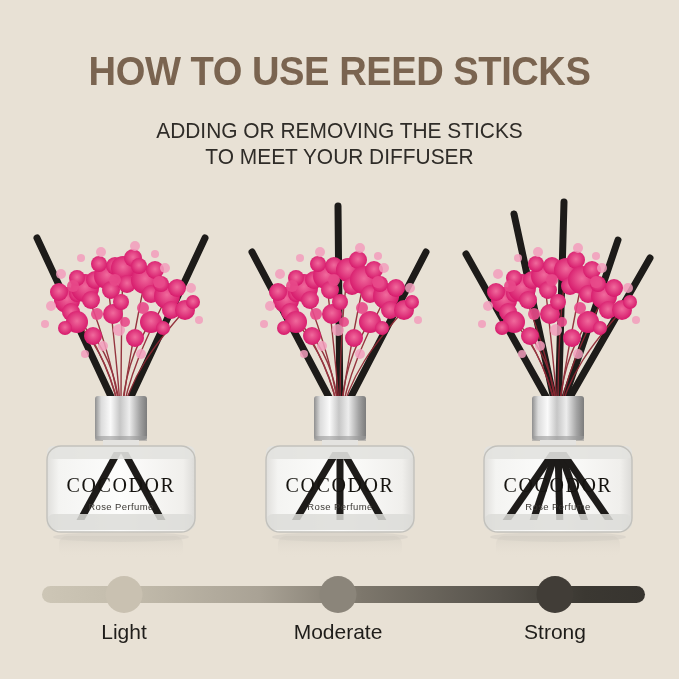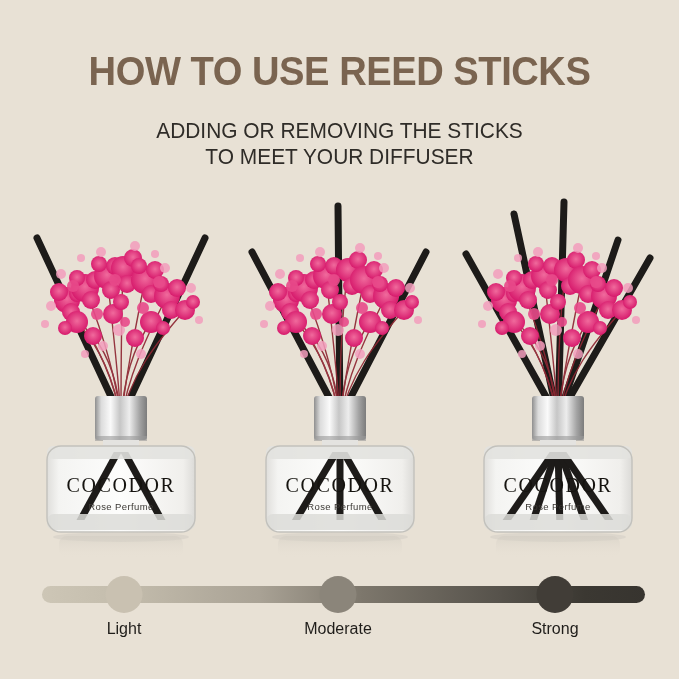--- a/index.html
+++ b/index.html
@@ -125,21 +125,21 @@
   .knob.k1 { left: 124px; background: #c9c1b1; }
   .knob.k2 { left: 338px; background: #8b857a; }
   .knob.k3 { left: 555px; background: #413d37; }
 
   .scale-label {
     position: absolute;
     top: 48px;
     width: 160px;
     margin-left: -80px;
     text-align: center;
-    font-size: 16px;
+    font-size: 21px;
     color: #1f1d1a;
     letter-spacing: 0px;
   }
   .scale-label.l1 { left: 124px; }
   .scale-label.l2 { left: 338px; }
   .scale-label.l3 { left: 555px; }
 </style>
 </head>
 <body>
 

